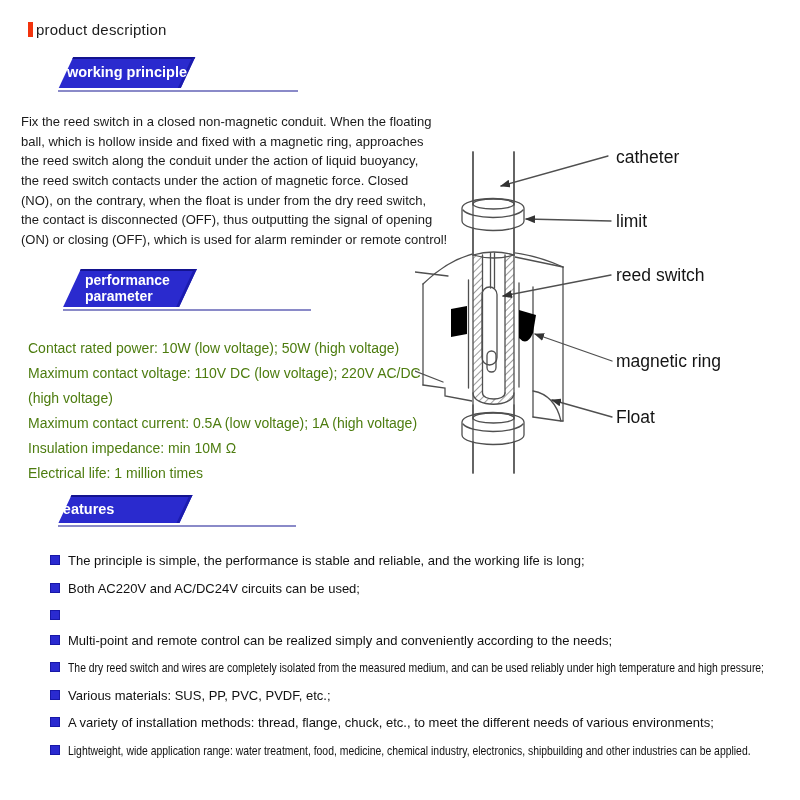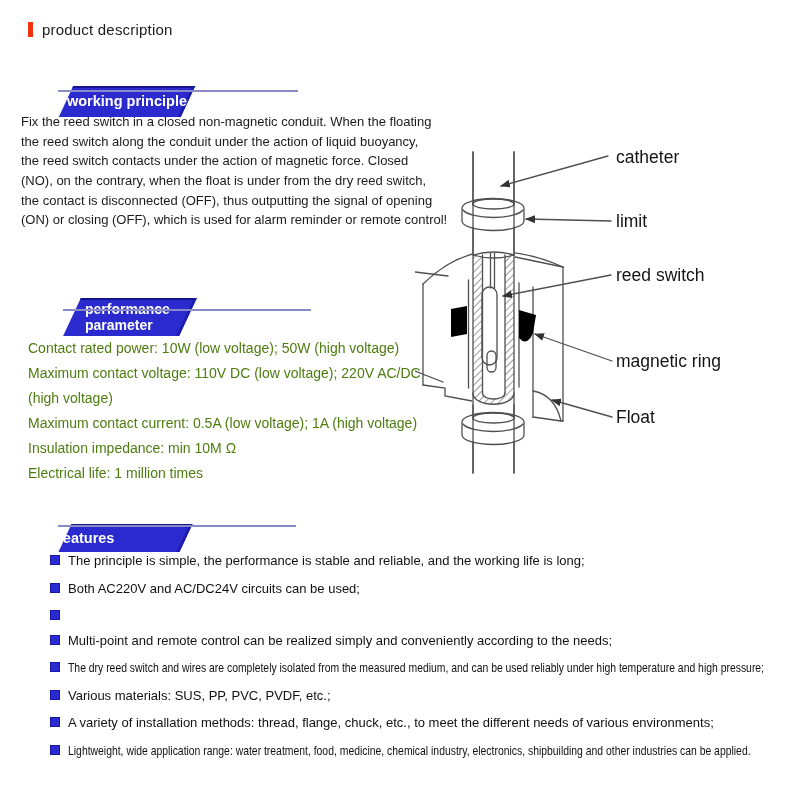--- a/index.html
+++ b/index.html
@@ -2,26 +2,26 @@
 <html><head>
 <meta charset="utf-8">
 <style>
   html,body { margin:0; padding:0; background:#fff; }
   .page {
     position:relative; width:800px; height:800px; background:#ffffff;
     font-family:"Liberation Sans", sans-serif; overflow:hidden;
   }
 
   
-  .hdr { position:absolute; left:28px; top:21px; display:flex; align-items:center; gap:9px; }
+  .hdr { position:absolute; left:28px; top:21px; display:flex; align-items:center; gap:3px; }
   .redbar { width:5px; height:15px; background:#f2330d; }
   .hdr-title { font-size:15px; color:#1c1c1c; letter-spacing:0.2px; }
 
   
-  .banner { position:absolute;margin-top:29px; }
+  .banner { position:absolute; }
   .plg {
     position:absolute; background:#2a2ace; transform:skewX(-25deg);
     border-top:2px solid #13138f; border-right:3px solid #1c1cae; box-sizing:border-box;
   }
   .banner-text { position:absolute; color:#ffffff; font-weight:600; }
 
   #banner-wp { left:58px; top:57px; width:138px; height:31px; }
   #banner-wp .plg { left:8px; top:0; width:122px; height:31px; }
   #banner-wp .banner-text { left:0; width:138px; text-align:center; line-height:31px; font-size:14.5px; }
 
@@ -71,20 +71,21 @@
   </div>
 
   <div class="banner" id="banner-wp">
     <div class="plg"></div>
     <div class="banner-text">working principle</div>
   </div>
   <div class="underline" id="u-wp"></div>
 
   <div class="para">
     <div>Fix the reed switch in a closed non-magnetic conduit. When the floating</div>
+    <div>ball, which is hollow inside and fixed with a magnetic ring, approaches</div>
     <div>the reed switch along the conduit under the action of liquid buoyancy,</div>
     <div>the reed switch contacts under the action of magnetic force. Closed</div>
     <div>(NO), on the contrary, when the float is under from the dry reed switch,</div>
     <div>the contact is disconnected (OFF), thus outputting the signal of opening</div>
     <div>(ON) or closing (OFF), which is used for alarm reminder or remote control!</div>
   </div>
 
   <div class="banner" id="banner-perf">
     <div class="plg"></div>
     <div class="banner-text">

